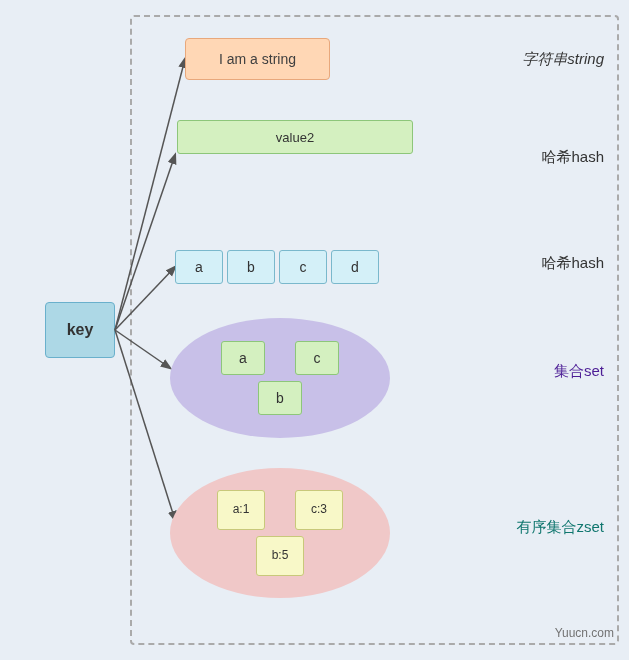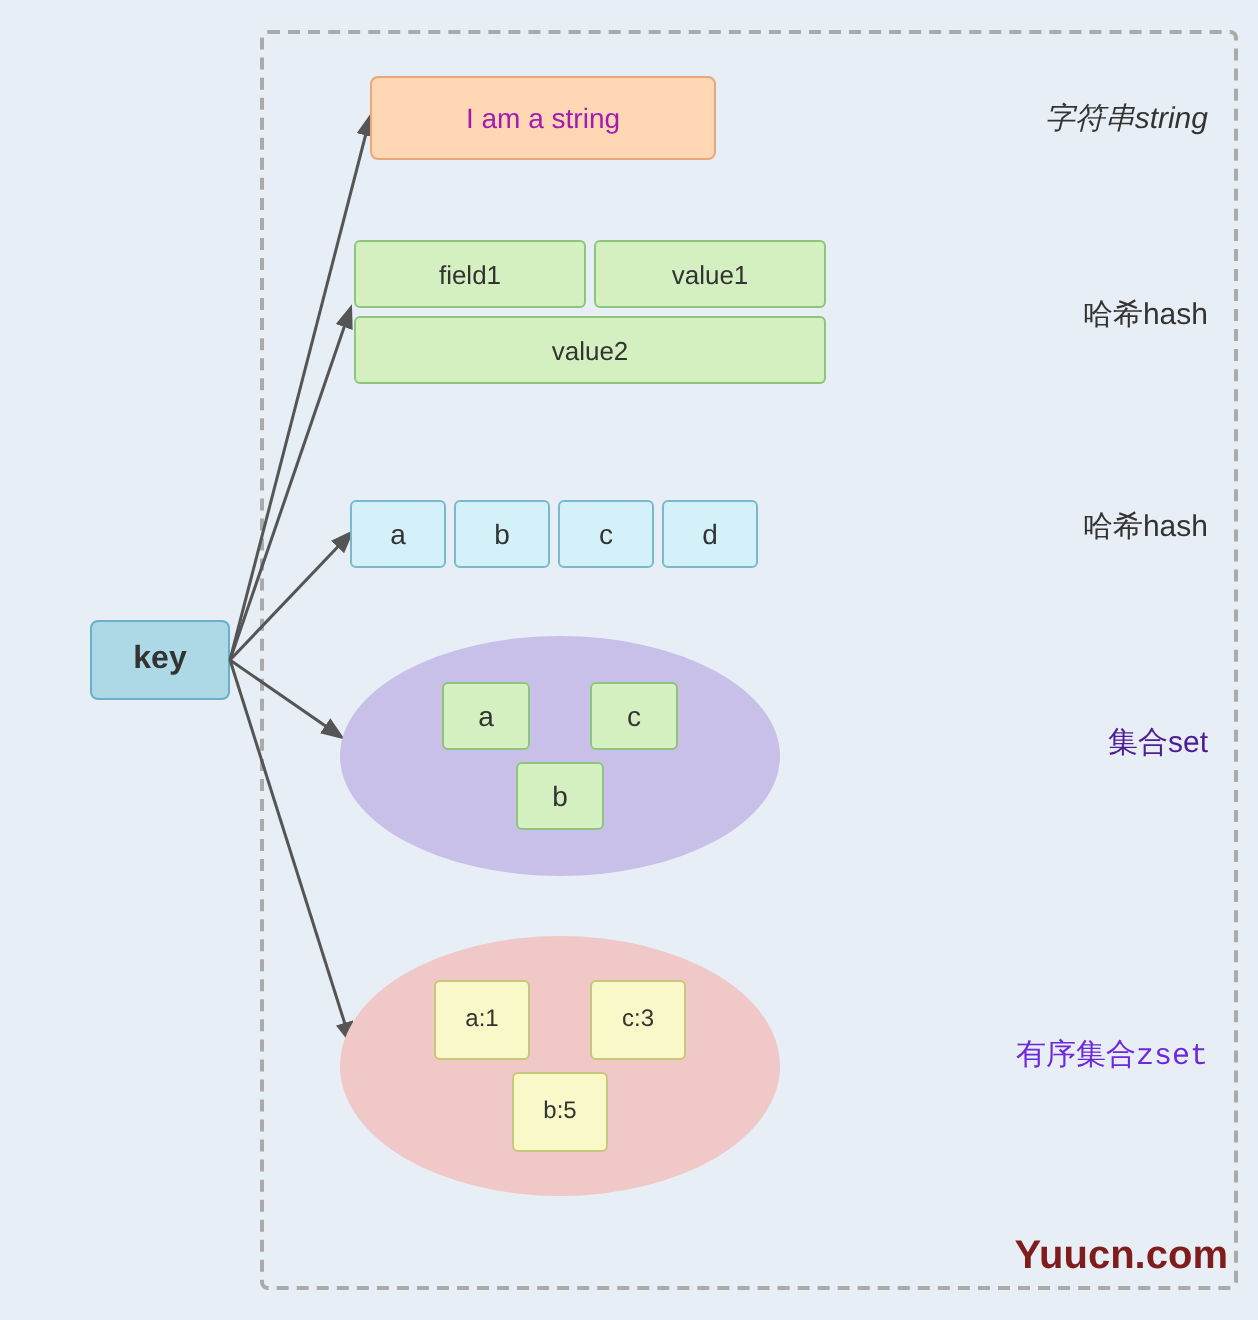--- a/index.html
+++ b/index.html
@@ -30,21 +30,21 @@
       border-radius: 4px;
     }
 
     
     .key-box {
       position: absolute;
       left: 45px;
       top: 50%;
       transform: translateY(-50%);
       width: 70px;
-      height: 40px;
+      height: 56px;
       background: #add8e6;
       border: 1.5px solid #6ab0cc;
       border-radius: 4px;
       display: flex;
       align-items: center;
       justify-content: center;
       font-size: 16px;
       color: #333;
       font-weight: bold;
     }
@@ -57,30 +57,30 @@
       width: 629px;
       height: 660px;
       pointer-events: none;
     }
 
     
     .string-box {
       position: absolute;
       left: 185px;
       top: 38px;
-      width: 173px;
+      width: 145px;
       height: 42px;
       background: #ffd7b5;
       border: 1.5px solid #e8a87c;
       border-radius: 4px;
       display: flex;
       align-items: center;
       justify-content: center;
       font-size: 14px;
-      color: #a21caf;
+      color: #404040;
     }
 
     .label-string {
       position: absolute;
       right: 25px;
       top: 50px;
       font-size: 15px;
       color: #333;
       font-style: italic;
     }
@@ -226,31 +226,30 @@
       color: #333;
       text-align: center;
       line-height: 1.3;
     }
 
     .label-zset {
       position: absolute;
       right: 25px;
       top: 518px;
       font-size: 15px;
-      color: #6d28d9;
-      font-family: Liberation Mono, monospace;
+      color: #0f766e;
     }
 
     .watermark {
       position: absolute;
       right: 15px;
       bottom: 20px;
-      font-size: 20px;
-      color: #7f1d1d;
-      font-weight: bold;
+      font-size: 12px;
+      color: #737373;
+      font-weight: normal;
     }
   </style>
 </head>
 <body>
 
 <div class="main-container">
 
   <div class="dashed-area"></div>
 
   <div class="key-box">
@@ -274,24 +273,20 @@
       </marker>
     </defs>
   </svg>
 
   <div class="string-box">
     <span>I am a string</span>
   </div>
   <div class="label-string">字符串string</div>
 
   <div class="hash-container">
-    <div class="hash-row">
-      <div class="hash-cell">field1</div>
-      <div class="hash-cell">value1</div>
-    </div>
     <div class="hash-row">
       <div class="hash-cell">value2</div>
     </div>
   </div>
   <div class="label-hash">哈希hash</div>
 
   <div class="list-container">
     <div class="list-cell">a</div>
     <div class="list-cell">b</div>
     <div class="list-cell">c</div>

